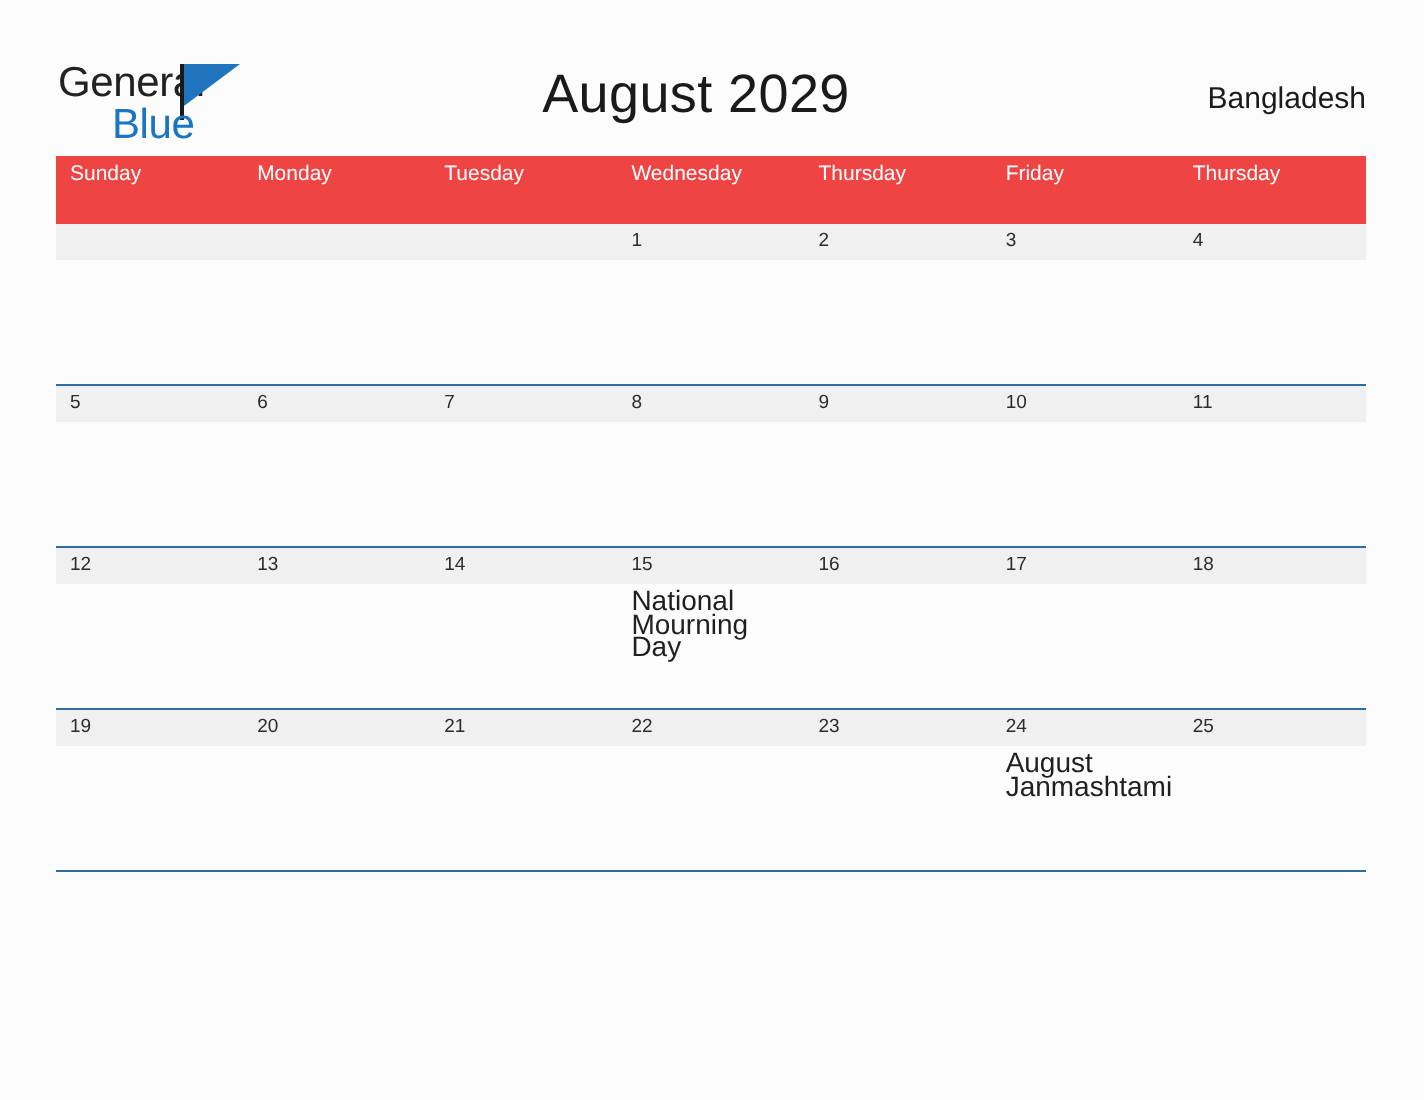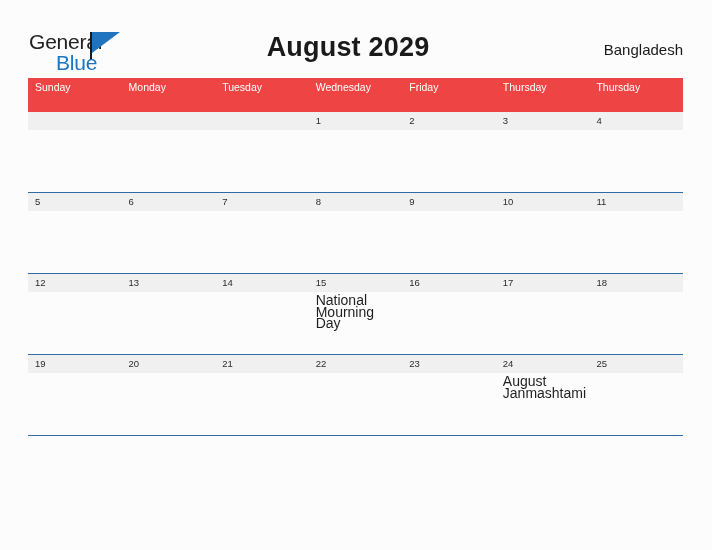--- a/index.html
+++ b/index.html
@@ -80,21 +80,21 @@
     border-right: 28px solid transparent;
   }
 
   .title {
     position: absolute;
     left: 0;
     top: 32px;
     width: 696px;
     text-align: center;
     font-size: 27px;
-    font-weight: 700;
+    font-weight: 400;
     color: #1a1a1a;
     letter-spacing: 0.2px;
   }
 
   .country {
     position: absolute;
     right: 29px;
     top: 41px;
     font-size: 15px;
     color: #1a1a1a;
@@ -184,22 +184,22 @@
 
   </div>
 
   <div class="calendar">
 
     <div class="weekdays">
       <div class="weekday">Sunday</div>
       <div class="weekday">Monday</div>
       <div class="weekday">Tuesday</div>
       <div class="weekday">Wednesday</div>
+      <div class="weekday">Thursday</div>
       <div class="weekday">Friday</div>
-      <div class="weekday">Thursday</div>
       <div class="weekday">Thursday</div>
     </div>
 
     <div class="week first">
 
       <div class="daynums">
         <div class="daynum"></div>
         <div class="daynum"></div>
         <div class="daynum"></div>
         <div class="daynum">1</div>

